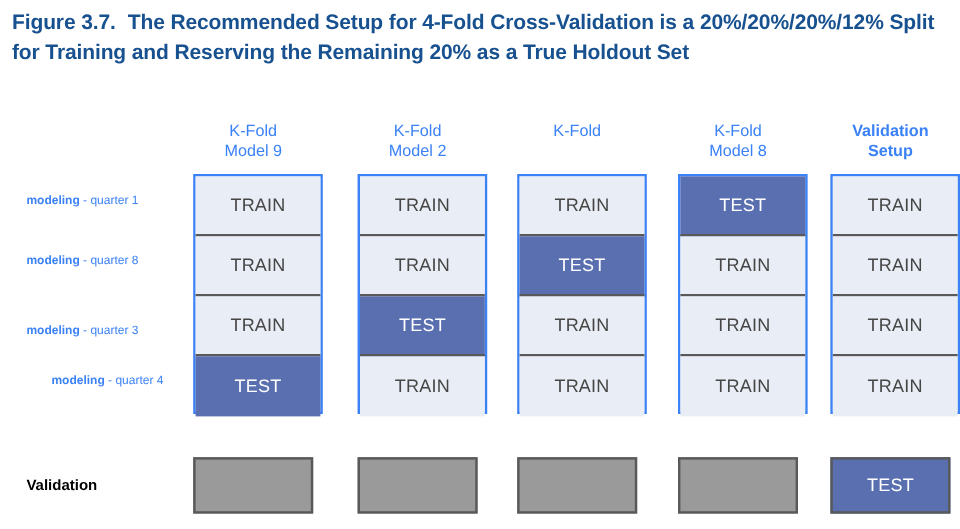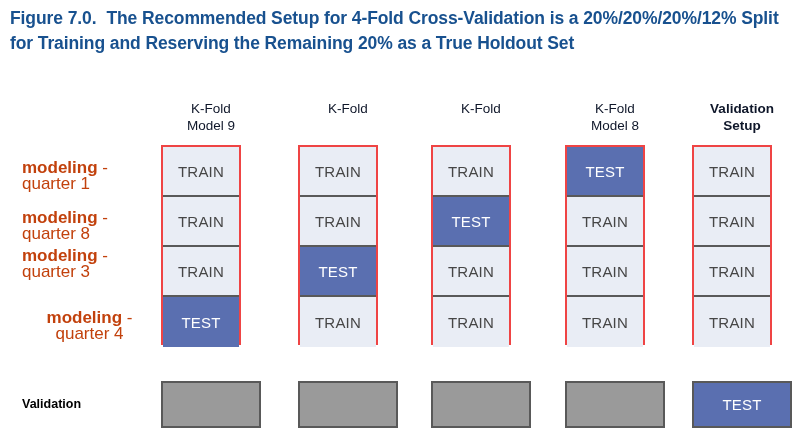--- a/index.html
+++ b/index.html
@@ -41,37 +41,37 @@
   }
 
   
   .col-header {
     position: absolute;
     top: 100px;
     width: 100px;
     text-align: center;
     font-size: 13.5px;
     line-height: 17px;
-    color: #0f172a;
+    color: #3b82f6;
   }
   .col-header.is-bold {
     font-weight: bold;
   }
   .col-header .hdr-line {
     display: block;
     white-space: nowrap;
   }
 
   
   .row-label {
     position: absolute;
     left: 22px;
     width: 135px;
-    font-size: 17px;
-    color: #c2410c;
+    font-size: 10px;
+    color: #3b82f6;
     line-height: 16px;
     height: 16px;
   }
   .row-label .strong {
     font-weight: bold;
   }
   #validation-row-label {
     position: absolute;
     left: 22px;
     width: 135px;
@@ -80,23 +80,23 @@
     color: #000000;
     line-height: 16px;
     height: 16px;
     top: 396px;
   }
 
   
   .fold-column {
     position: absolute;
     top: 145px;
-    width: 80px;
+    width: 108px;
     height: 200px;
-    border: 2px solid #ef4444;
+    border: 2px solid #3b82f6;
     box-sizing: border-box;
     background: #E9EDF5;
   }
   .fold-cell {
     height: 50px;
     box-sizing: border-box;
     display: flex;
     align-items: center;
     justify-content: center;
     font-size: 15px;
@@ -135,45 +135,46 @@
   }
   .holdout-box.test {
     background: #5A6FB0;
     color: #ffffff;
   }
 </style>
 </head>
 <body>
 
 <div id="figure-title">
-  <span class="fig-label">Figure 7.0.</span><span>The Recommended Setup for 4-Fold Cross-Validation is a 20%/20%/20%/12% Split for Training and Reserving the Remaining 20% as a True Holdout Set</span>
+  <span class="fig-label">Figure 3.7.</span><span>The Recommended Setup for 4-Fold Cross-Validation is a 20%/20%/20%/12% Split for Training and Reserving the Remaining 20% as a True Holdout Set</span>
 </div>
 
 <div id="diagram">
     <div class="col-header" style="left: 161px;">
       <span class="hdr-line">K-Fold</span>
       <span class="hdr-line">Model 9</span>
     </div>
     <div class="col-header" style="left: 298px;">
       <span class="hdr-line">K-Fold</span>
+      <span class="hdr-line">Model 2</span>
     </div>
     <div class="col-header" style="left: 431px;">
       <span class="hdr-line">K-Fold</span>
     </div>
     <div class="col-header" style="left: 565px;">
       <span class="hdr-line">K-Fold</span>
       <span class="hdr-line">Model 8</span>
     </div>
     <div class="col-header is-bold" style="left: 692px;">
       <span class="hdr-line">Validation</span>
       <span class="hdr-line">Setup</span>
     </div>
     <div class="row-label" style="top: 160px;"><span class="strong">modeling</span><span> - quarter 1</span></div>
     <div class="row-label" style="top: 210px;"><span class="strong">modeling</span><span> - quarter 8</span></div>
-    <div class="row-label" style="top: 248px;"><span class="strong">modeling</span><span> - quarter 3</span></div>
+    <div class="row-label" style="top: 268px;"><span class="strong">modeling</span><span> - quarter 3</span></div>
     <div class="row-label" style="top: 310px; text-align: center;"><span class="strong">modeling</span><span> - quarter 4</span></div>
     <div id="validation-row-label">Validation</div>
     <div class="fold-column" style="left: 161px;">
       <div class="fold-cell train">TRAIN</div>
       <div class="fold-cell train">TRAIN</div>
       <div class="fold-cell train">TRAIN</div>
       <div class="fold-cell test">TEST</div>
     </div>
     <div class="fold-column" style="left: 298px;">
       <div class="fold-cell train">TRAIN</div>

